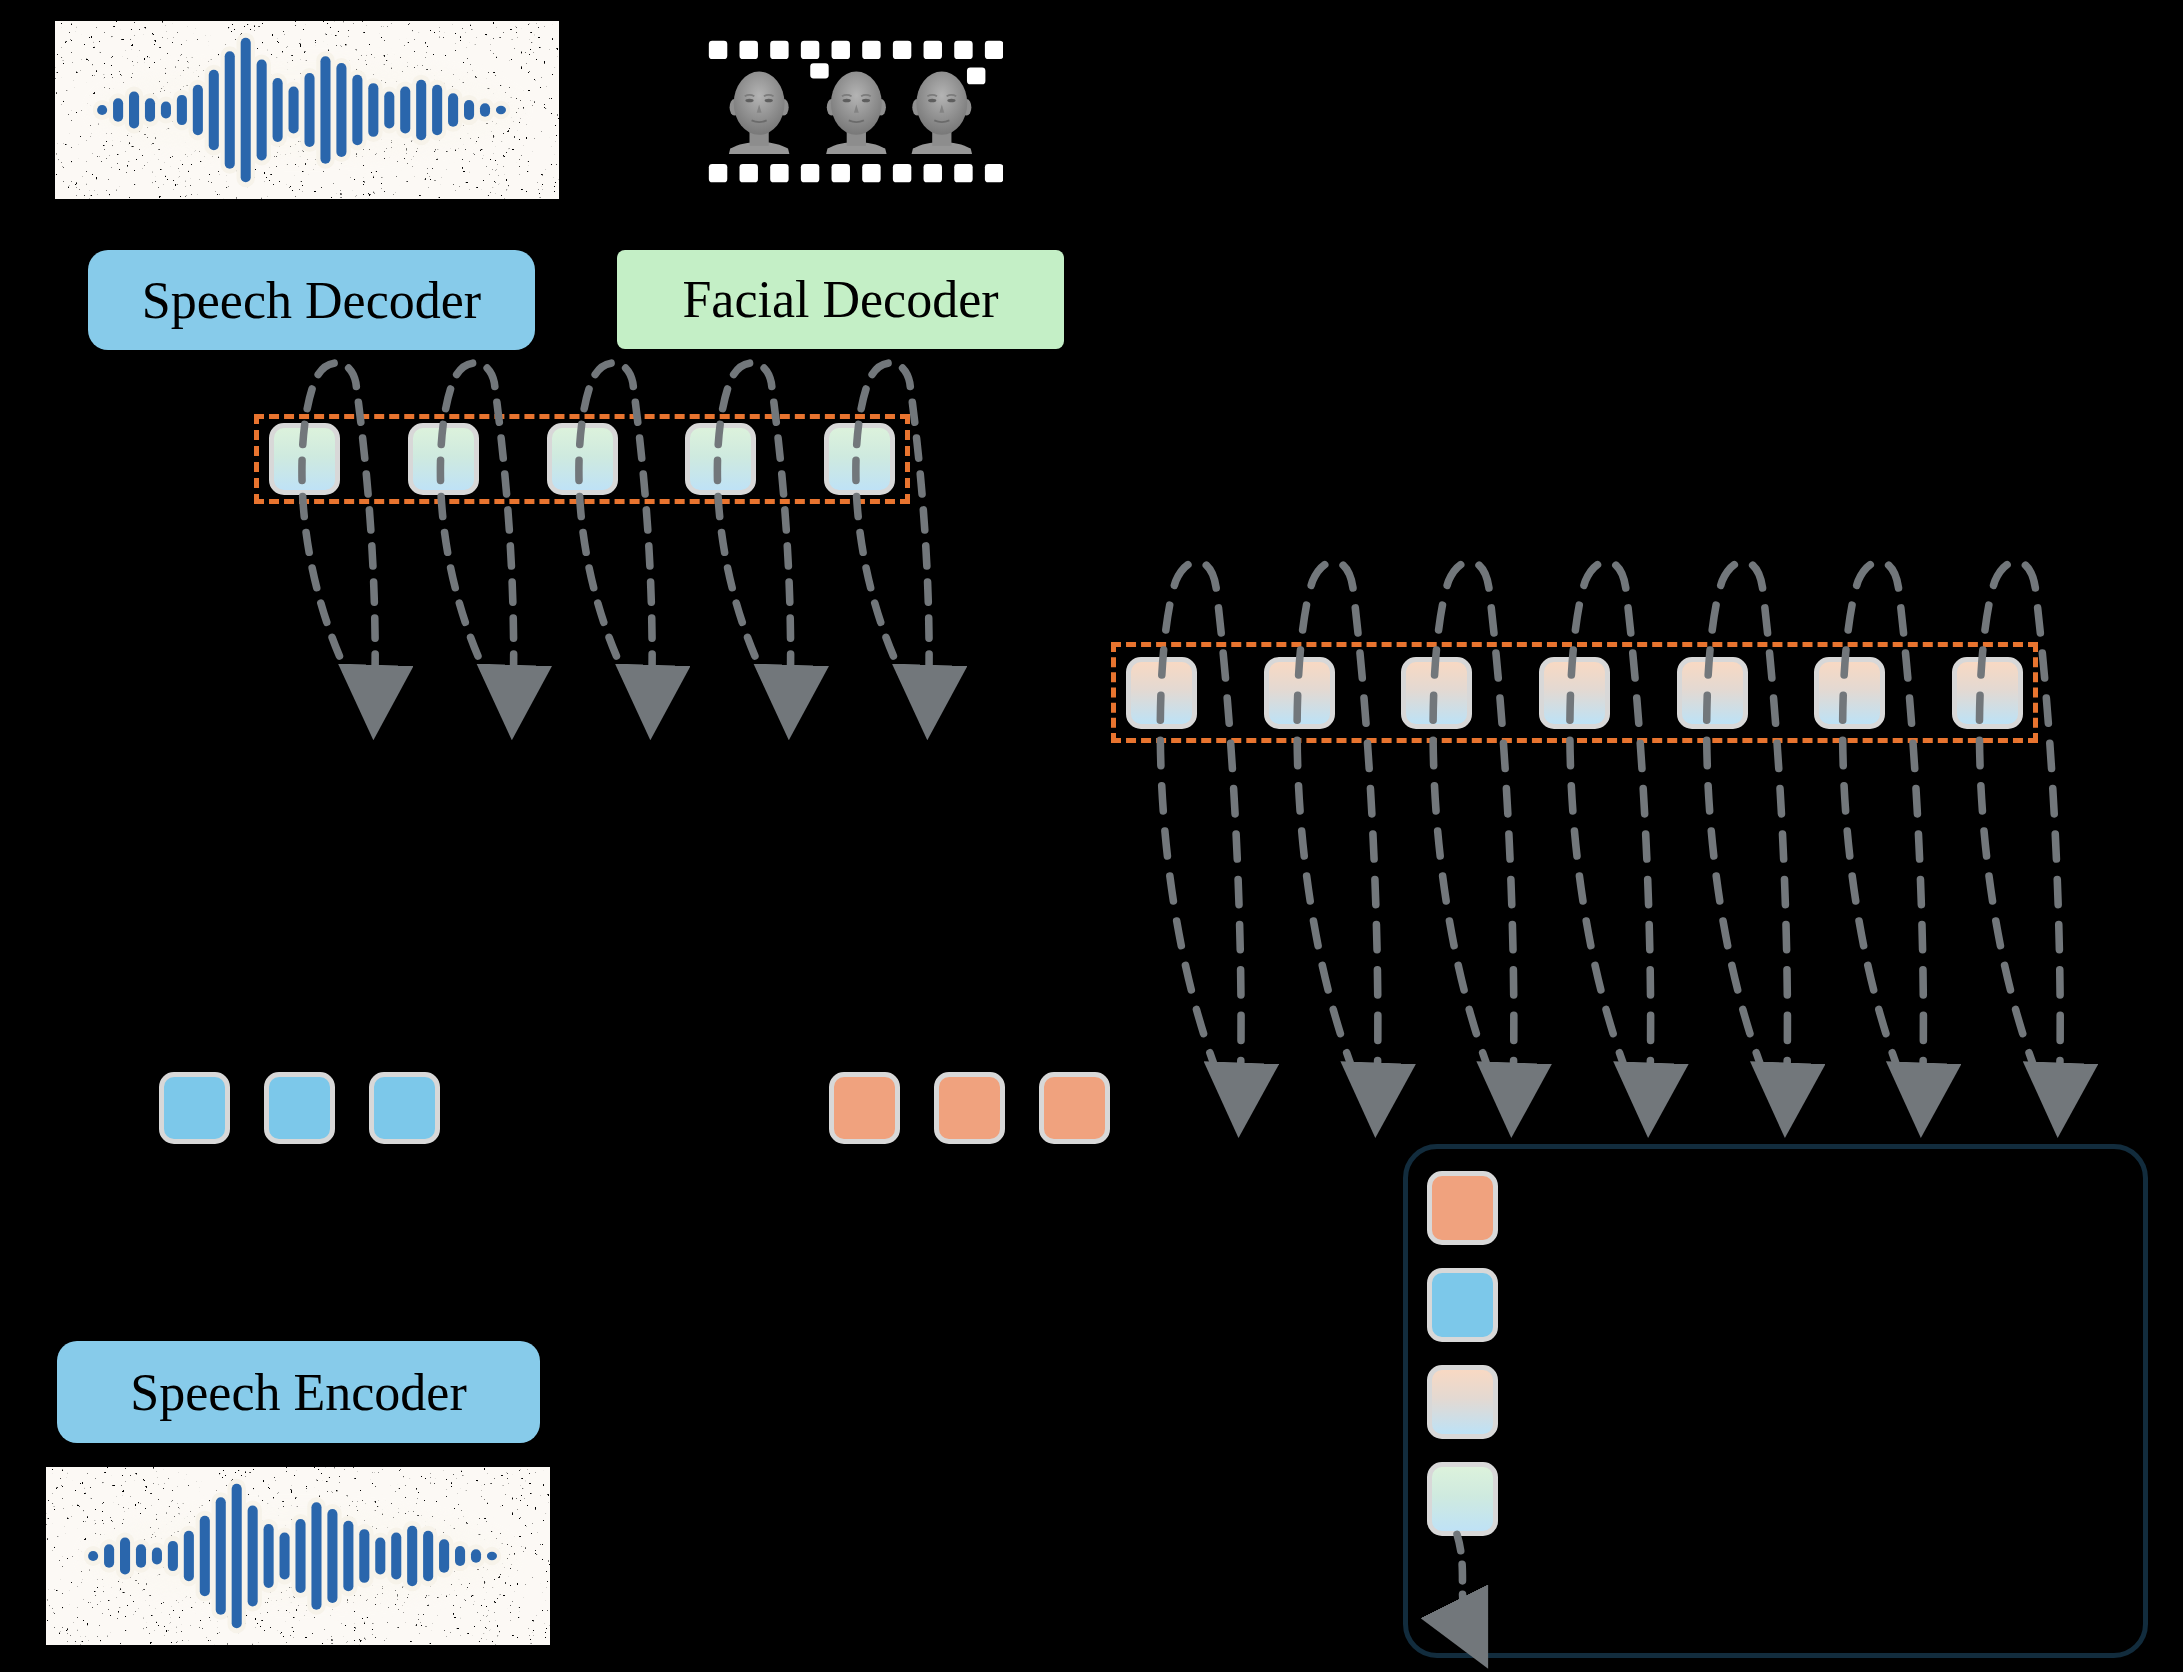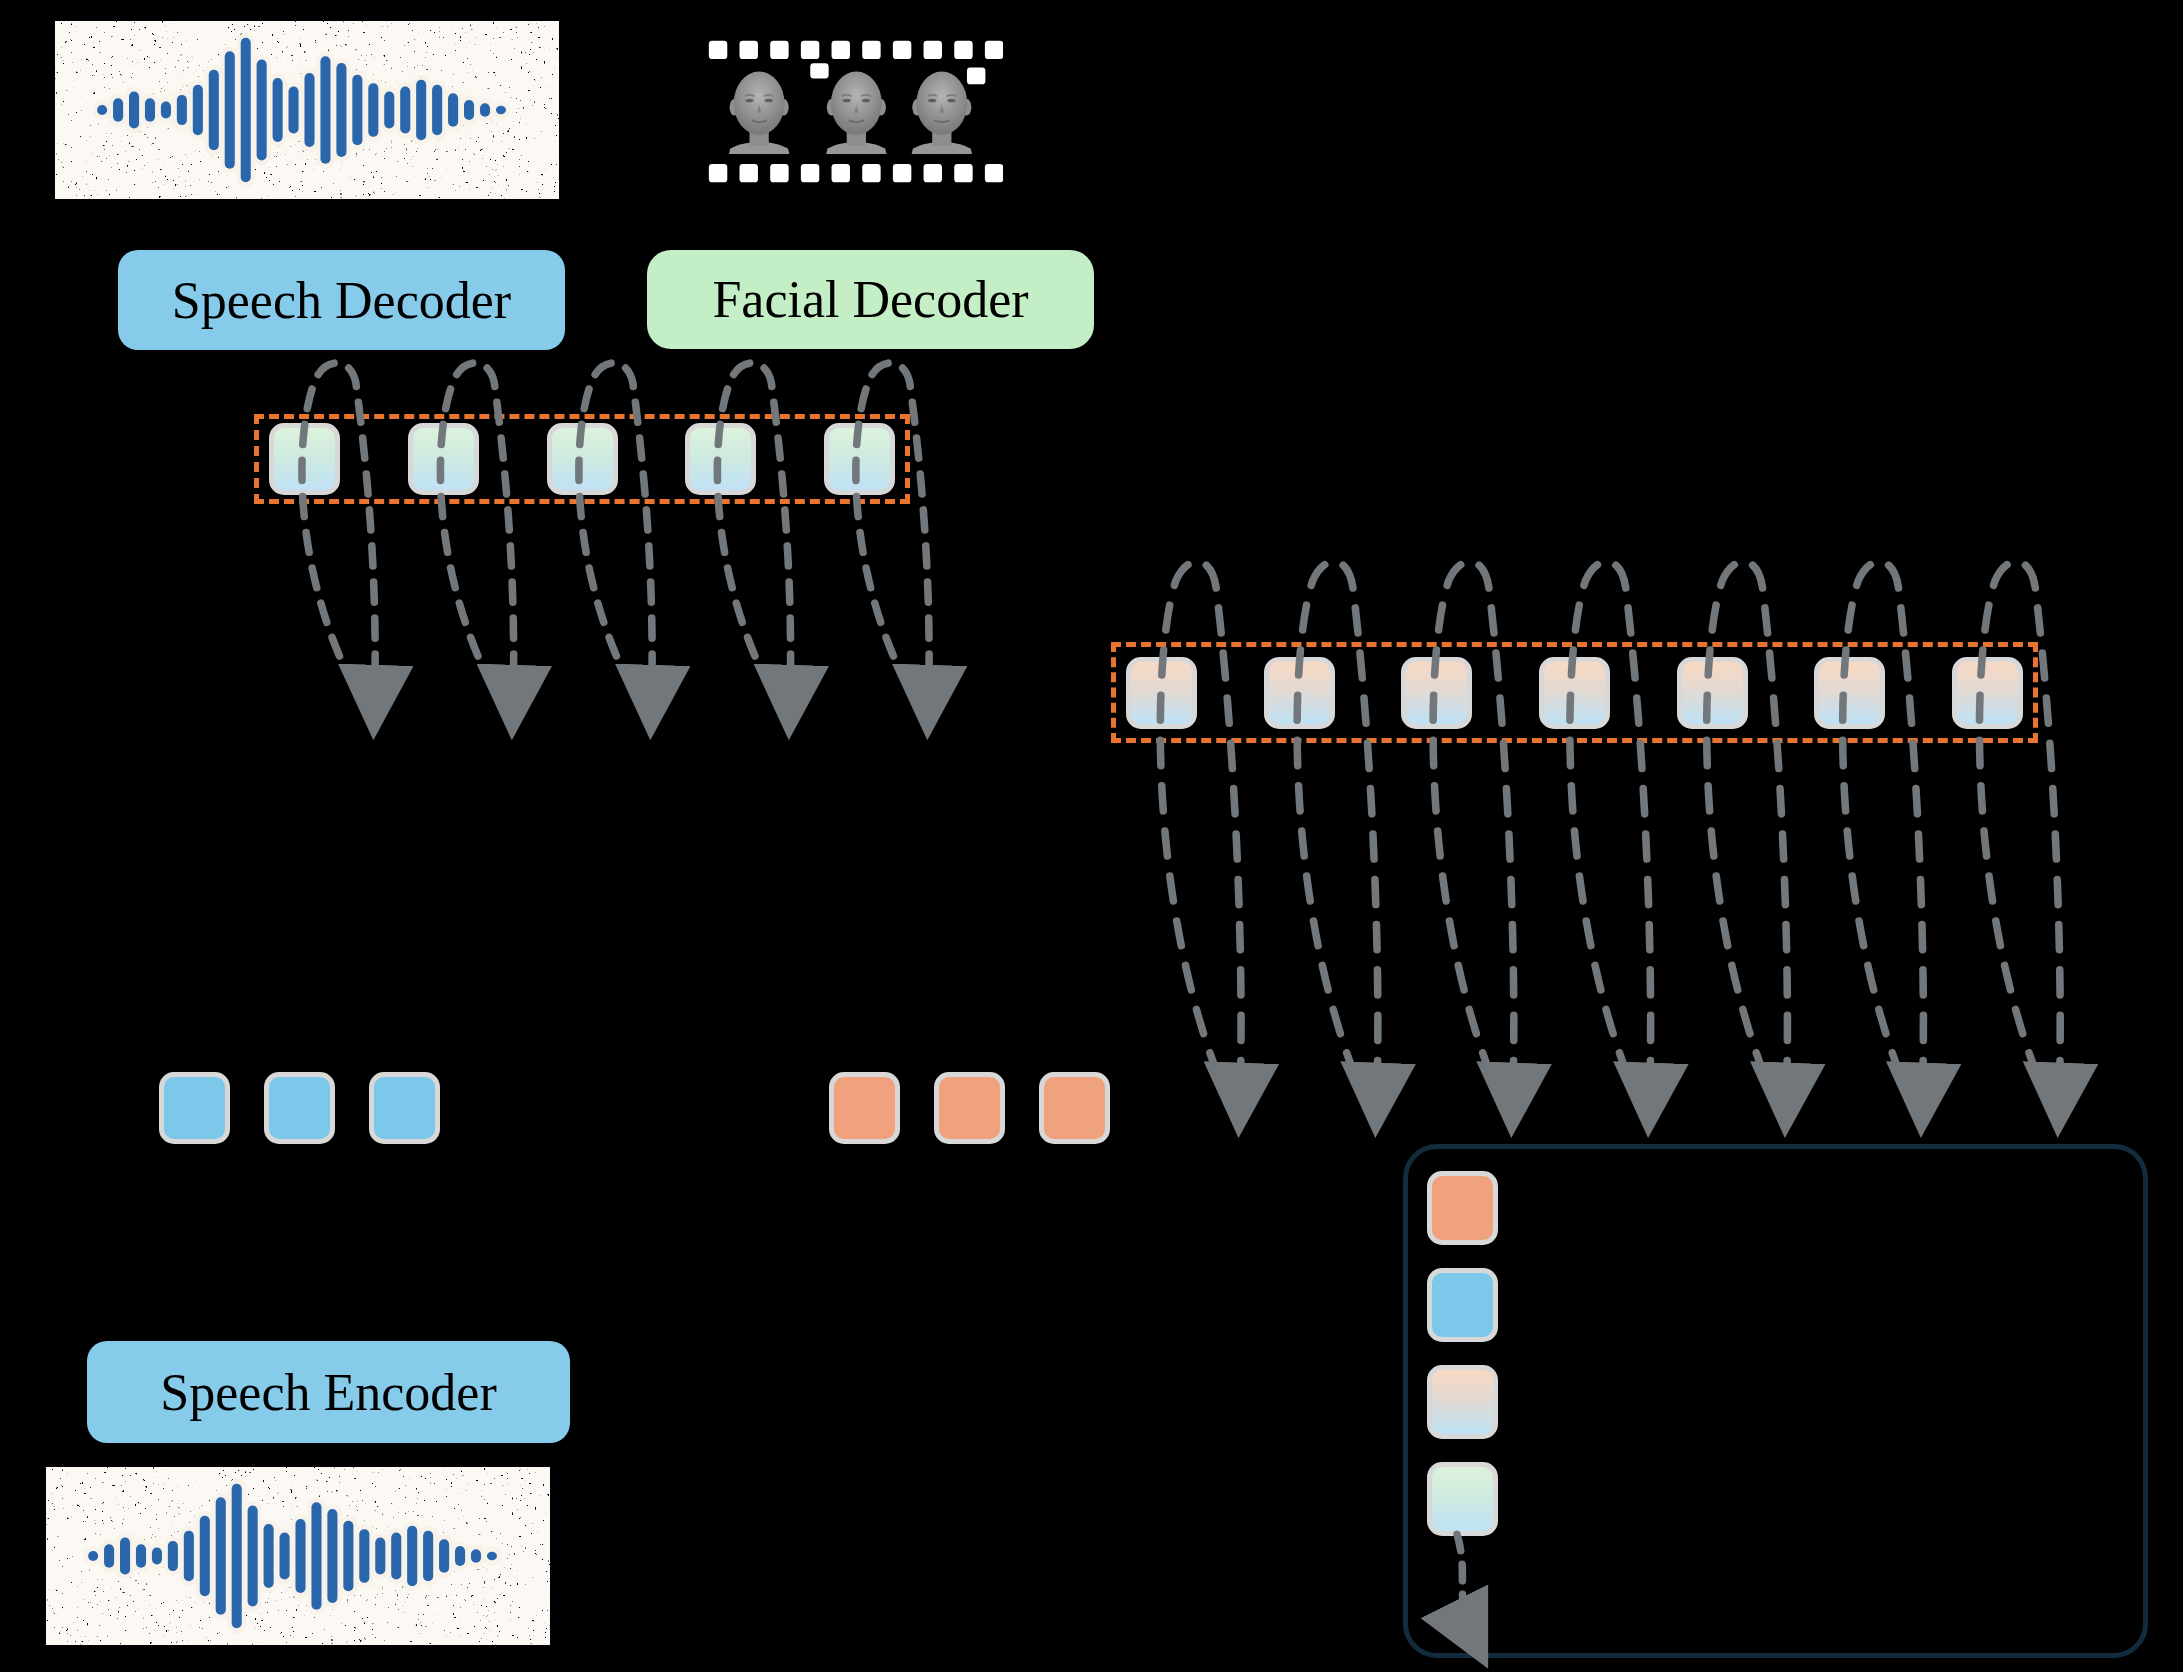--- a/index.html
+++ b/index.html
@@ -1,22 +1,22 @@
 <!DOCTYPE html>
 <html style="font-size:13.4px"><head>
 <meta charset="utf-8">
 <style>
   html,body{margin:0;padding:0;background:#000;}
   .canvas{position:relative;width:2183px;height:1672px;background:#000;overflow:hidden;
           font-family:"Liberation Serif",serif;}
   .abs{position:absolute;}
   .lbl-box{position:absolute;display:flex;align-items:center;justify-content:center;
-           color:#000;font-size:52px;white-space:nowrap;margin-left:30px;}
+           color:#000;font-size:52px;white-space:nowrap;}
   .mod-blue{background:#87cbea;border-radius:20px;}
-  .mod-green{background:#c4efc6;border-radius:24px;}
+  .mod-green{background:#c4efc6;border-radius:8px;}
   .llm{background:#f4c6a8;border:7.6px solid #0f2b3e;border-radius:30px;
        font-size:69px;font-weight:bold;box-sizing:border-box;}
   .tok-row{position:absolute;display:flex;align-items:center;justify-content:space-between;
            padding:0 10px;border:5.9px dashed #e8742f;box-sizing:border-box;}
   .tok-group{position:absolute;display:flex;gap:34px;}
   .tok{display:block;width:71px;height:72px;border:5.9px solid #d8d8d8;border-radius:15px;
        box-sizing:border-box;}
   .tok-row .tok{flex:0 0 auto;}
   .g-green{background:linear-gradient(180deg,#dcf2dc 0%,#cfeadf 45%,#bfe2f6 100%);}
   .g-peach{background:linear-gradient(180deg,#f8d9c3 0%,#e3d9d2 45%,#bde2f6 100%);}

